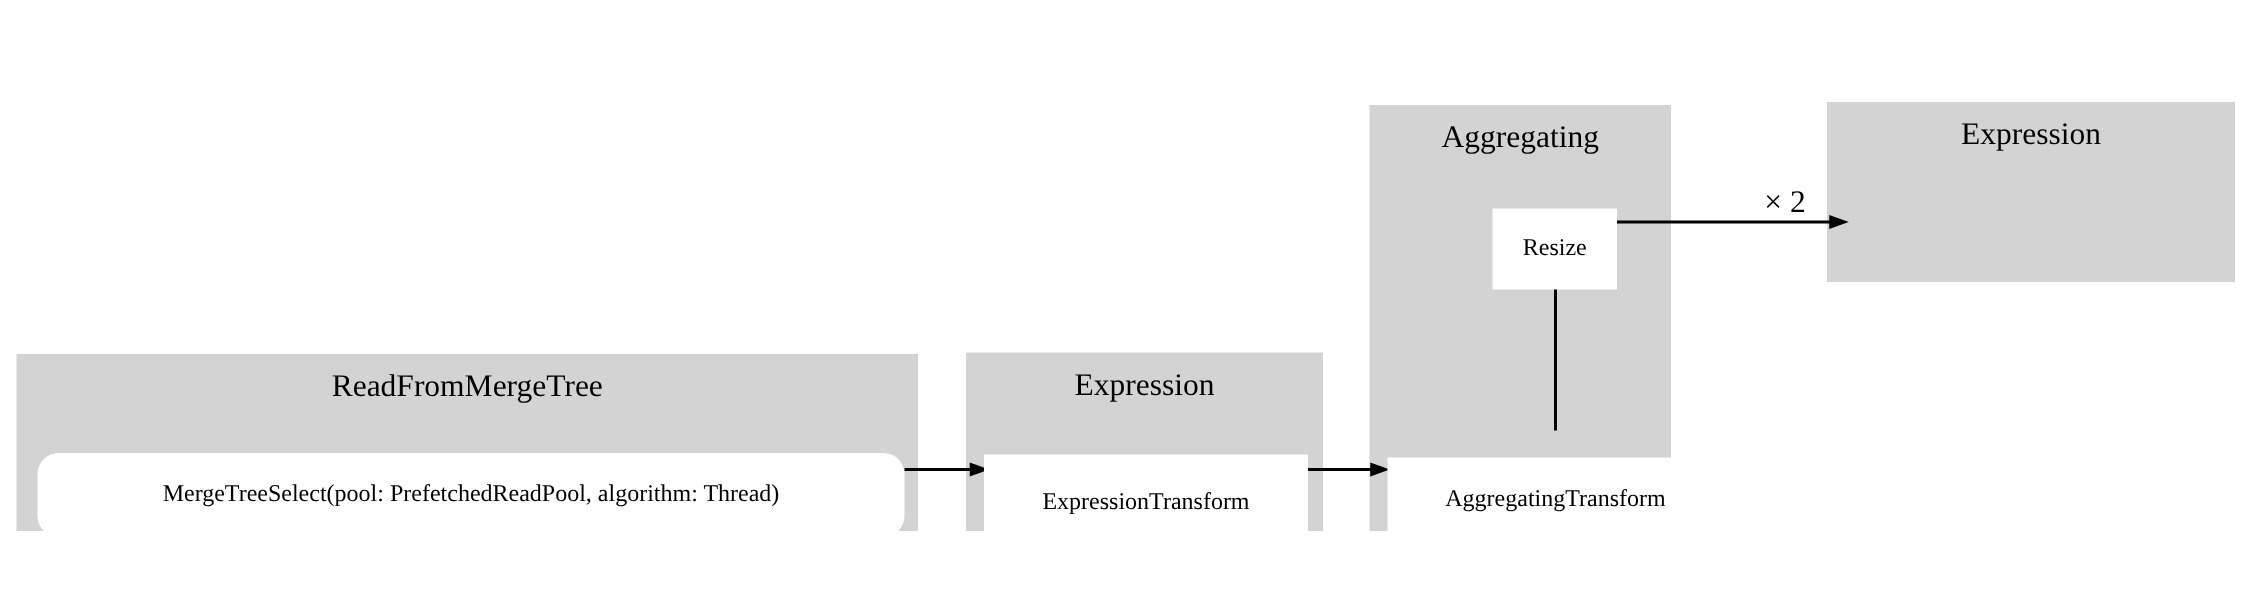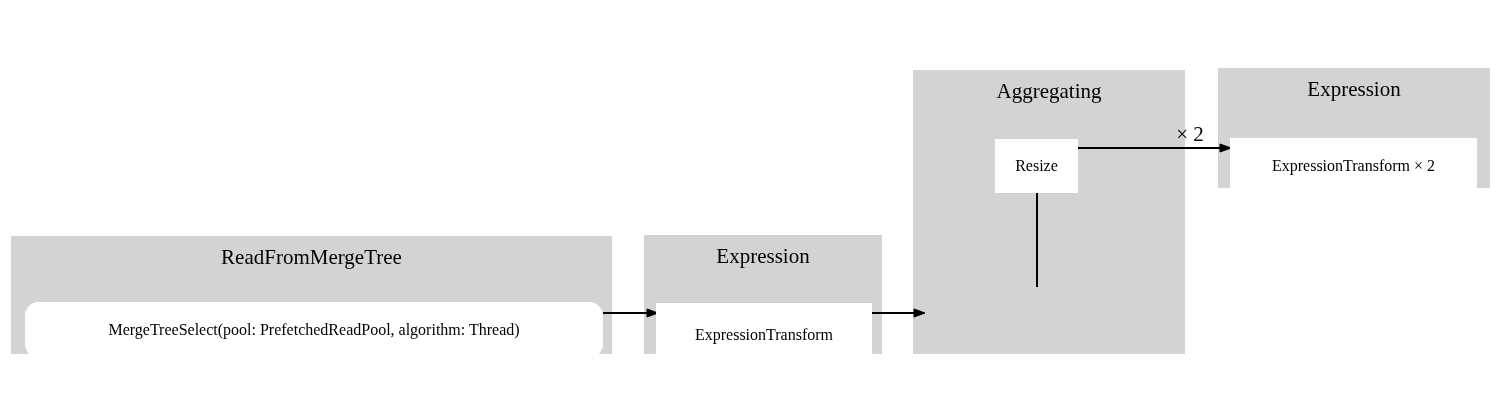--- a/index.html
+++ b/index.html
@@ -54,21 +54,21 @@
     top: 122px;
     width: 70px;
     text-align: center;
     font-size: 21px;
     line-height: 24px;
     white-space: nowrap;
   }
   
   .c-read  { left: 11px;   top: 236px; width: 601px; height: 118px; }
   .c-expr1 { left: 644px;  top: 235px; width: 238px; height: 119px; }
-  .c-aggr  { left: 913px;  top: 70px;  width: 272px; height: 284px; }
+  .c-aggr  { left: 913px;  top: 70px;  width: 201px; height: 284px; }
   .c-expr2 { left: 1218px; top: 68px;  width: 272px; height: 120px; }
   
   .n-merge  { left: 25px;   top: 284px; width: 578px; height: 56px; border-radius: 14px; }
   .n-expr1  { left: 656px;  top: 285px; width: 216px; height: 64px; }
   .n-aggtr  { left: 925px;  top: 287px; width: 224px; height: 55px; }
   .n-resize { left: 995px;  top: 121px; width: 83px;  height: 54px; }
   .n-expr2  { left: 1230px; top: 120px; width: 247px; height: 55px; }
 </style>
 </head>
 <body>
@@ -106,18 +106,18 @@
       <polygon points="1231,148 1220,144 1220,152" stroke-width="1"></polygon>
     </g>
   </svg>
 
   <div class="edge-label">× 2</div>
 
   <div class="node n-merge">MergeTreeSelect(pool: PrefetchedReadPool, algorithm: Thread)</div>
 
   <div class="node n-expr1">ExpressionTransform</div>
 
+  <div class="node n-aggtr">AggregatingTransform</div>
 
   <div class="node n-resize">Resize</div>
 
-  <div class="node n-expr2">ExpressionTransform × 2</div>
 
 </div>
 
 </body></html>

